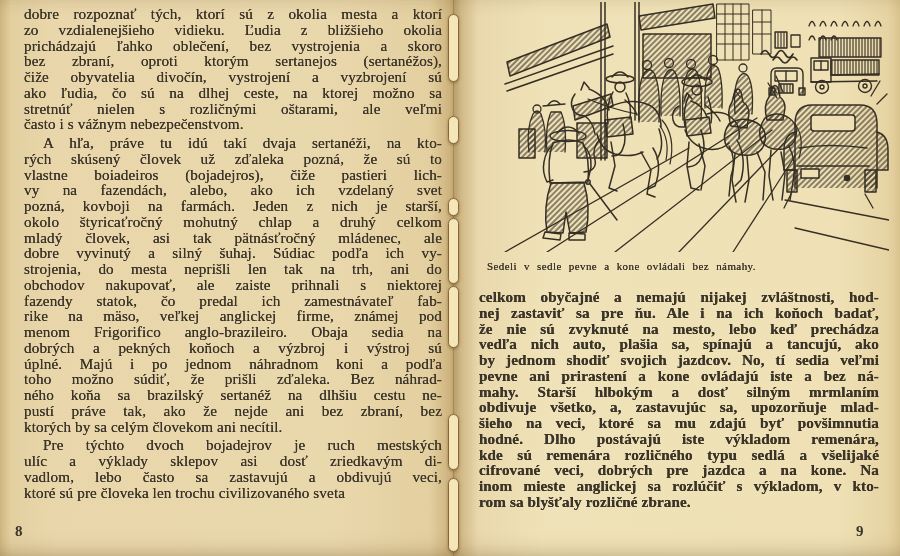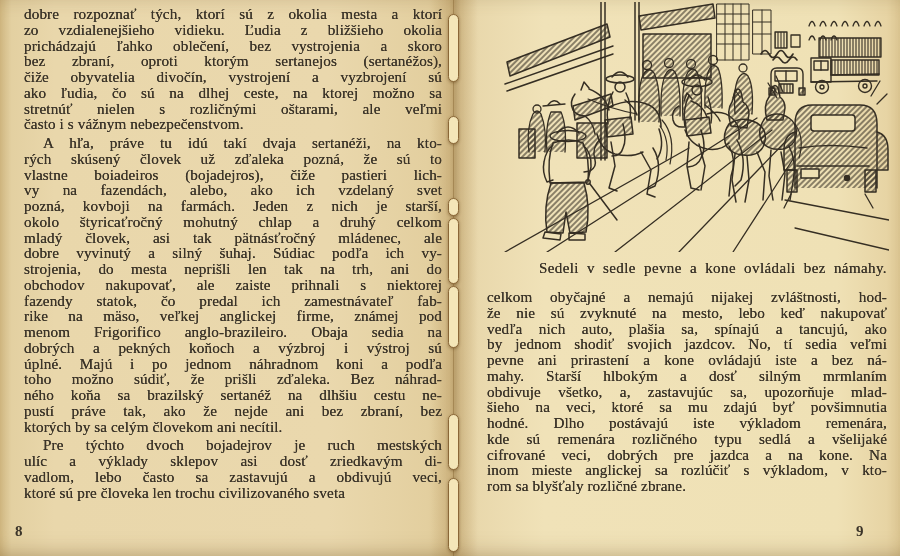--- a/index.html
+++ b/index.html
@@ -7,28 +7,28 @@
   .book{position:relative;width:900px;height:556px;font-family:"Liberation Serif","DejaVu Serif",serif;}
   .page{position:absolute;top:0;height:556px;}
   .page.left{left:0;width:455px;
     background:linear-gradient(90deg,#d2b983 0,#e3d0a1 2.5%,#e9d7ab 12%,#ead8ad 72%,#e3cf9f 94%,#d9c18c 100%);
     box-shadow:inset 0 -16px 22px -18px rgba(110,80,35,.55), inset 0 14px 18px -16px rgba(110,80,35,.25);}
   .page.right{left:455px;width:445px;
     background:linear-gradient(90deg,#d8c18e 0,#e9d8ac 5%,#f0e2b8 20%,#efe1b5 86%,#e7d4a4 97%,#ddc793 100%);
     box-shadow:inset 0 -16px 22px -18px rgba(110,80,35,.5), inset 0 14px 18px -16px rgba(110,80,35,.22);}
   .textcol{position:absolute;font-size:15.2px;line-height:15.75px;color:var(--ink,#3b3429);letter-spacing:.1px;}
   .page.left .textcol{left:24px;top:6px;width:418px;}
-  .page.right .textcol{left:32px;top:289px;width:400px;}
+  .page.right .textcol{left:24px;top:289px;width:400px;font-weight:bold;}
   .para{margin:0 0 3px 0;}
   .para.indent .pline:first-child{text-indent:19px;}
   .pline{text-align:justify;text-align-last:justify;text-shadow:0 0 .35px currentColor;white-space:nowrap;}
   .pline{white-space:normal;}
   .pline.last{text-align-last:left;}
-  .caption{position:absolute;left:32px;top:260px;width:400px;text-align:right;
-    font-size:15px;letter-spacing:.4px;word-spacing:4px;color:var(--ink,#3b3429);
+  .caption{position:absolute;left:32px;top:260px;width:400px;text-align:left;
+    font-size:11px;letter-spacing:.4px;word-spacing:4px;color:var(--ink,#3b3429);
     text-shadow:0 0 .3px currentColor;}
   .pagenum{position:absolute;font-size:15px;font-weight:bold;color:var(--ink,#3b3429);}
   .page.left .pagenum{left:15px;top:523px;}
   .page.right .pagenum{left:401px;top:523px;}
   .illustration{position:absolute;left:34px;top:2px;color:var(--illustration-ink,#352e23);}
   .spine{position:absolute;left:431px;top:0;width:48px;height:556px;pointer-events:none;
     background:linear-gradient(90deg,rgba(150,110,50,0) 0,rgba(140,100,45,.16) 38%,rgba(115,80,32,.26) 50%,rgba(140,100,45,.14) 62%,rgba(150,110,50,0) 100%);}
   .spine::before{content:"";position:absolute;left:22px;top:0;width:1px;height:556px;background:rgba(115,80,32,.35);}
   .stitch{position:absolute;left:17px;width:9px;border:1.5px solid #8a6737;border-radius:6px;
     background:#f4e6b8;box-shadow:0 1px 3px rgba(90,60,20,.45);}
@@ -265,21 +265,22 @@
           <path d="M62,181 q-8,24 -4,49 l16,1 3,-21 4,21 16,-1 q5,-25 -2,-49 z" fill="url(#hd)"></path>
           <path d="M56,230 l16,2 -1,6 -17,-2 z M80,231 l16,1 0,6 -16,0 z"></path>
         </g>
       </g>
     </svg>
 
     <div class="caption">Sedeli v sedle pevne a kone ovládali bez námahy.</div>
     <div class="textcol">
         <div class="para">
           <div class="pline">celkom obyčajné a nemajú nijakej zvláštnosti, hod-</div>
-          <div class="pline">že nie sú zvyknuté na mesto, lebo keď nakupovať</div>
+          <div class="pline">nej zastaviť sa pre ňu. Ale i na ich koňoch badať,</div>
+          <div class="pline">že nie sú zvyknuté na mesto, lebo keď prechádza</div>
           <div class="pline">vedľa nich auto, plašia sa, spínajú a tancujú, ako</div>
           <div class="pline">by jednom shodiť svojich jazdcov. No, tí sedia veľmi</div>
           <div class="pline">pevne ani prirastení a kone ovládajú iste a bez ná-</div>
           <div class="pline">mahy. Starší hlbokým a dosť silným mrmlaním</div>
           <div class="pline">obdivuje všetko, a, zastavujúc sa, upozorňuje mlad-</div>
           <div class="pline">šieho na veci, ktoré sa mu zdajú byť povšimnutia</div>
           <div class="pline">hodné. Dlho postávajú iste výkladom remenára,</div>
           <div class="pline">kde sú remenára rozličného typu sedlá a všelijaké</div>
           <div class="pline">cifrované veci, dobrých pre jazdca a na kone. Na</div>
           <div class="pline">inom mieste anglickej sa rozlúčiť s výkladom, v kto-</div>

